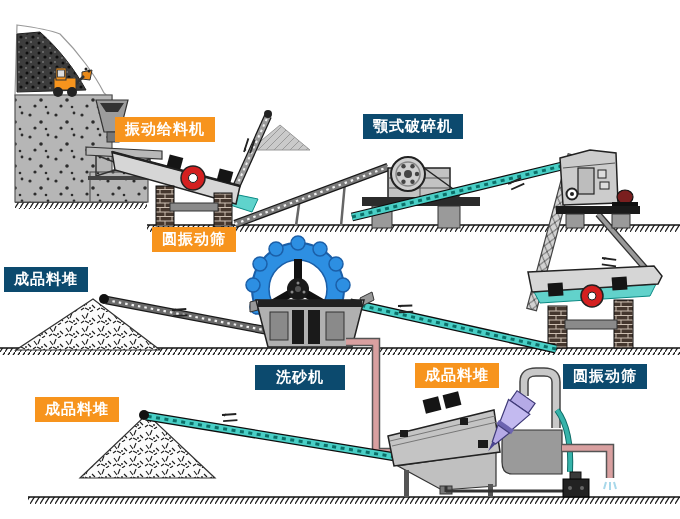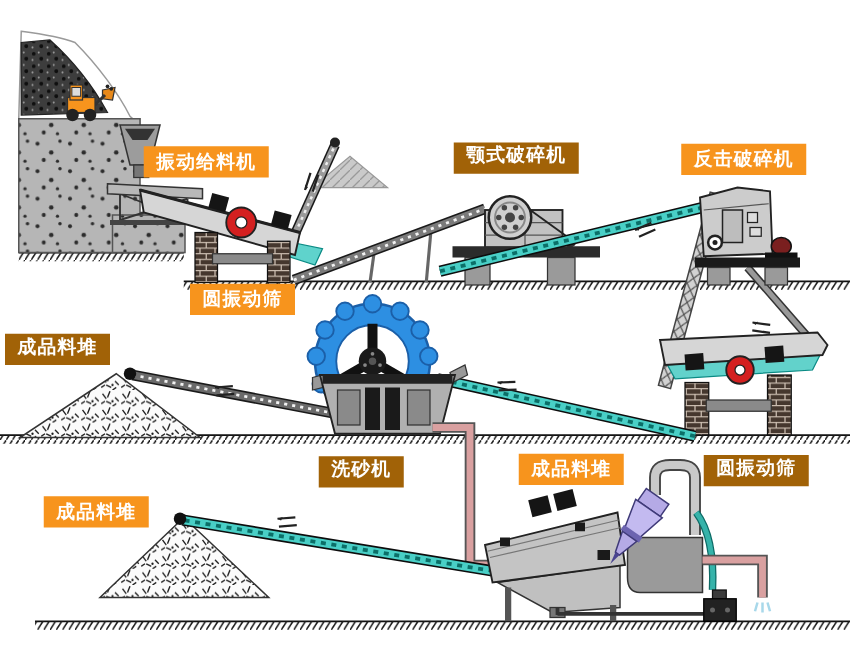--- a/index.html
+++ b/index.html
@@ -2,22 +2,22 @@
 <html><head>
 <meta charset="utf-8">
 <style>
   html,body{margin:0;padding:0;background:#fff;}
   #stage{position:relative;width:680px;height:519px;background:#fff;overflow:hidden;
          font-family:"DejaVu Sans","Liberation Sans",sans-serif;}
   #scene{position:absolute;left:0;top:0;}
   .lbl{position:absolute;color:#fff;font-size:15px;font-weight:bold;line-height:1.25;
        padding:3px 10px;white-space:nowrap;letter-spacing:1px;}
   .lbl.orange{background:#f7941d;}
-  .lbl.blue{background:#a16207;font-family:Liberation Mono, monospace;}
-  .lbl.wide{padding:3px 10px;}
+  .lbl.blue{background:#0c4a6e;}
+  .lbl.wide{padding:3px 21px;}
 </style>
 </head>
 <body>
 
 <div id="stage">
 <svg id="scene" width="680" height="519" viewBox="0 0 680 519">
   <defs>
     <pattern id="hatch" width="5" height="8" patternUnits="userSpaceOnUse">
       <path d="M0,8 L5,0" stroke="#1a1a1a" stroke-width="1.2" fill="none"></path>
     </pattern>
@@ -302,20 +302,19 @@
       <rect x="570" y="472" width="11" height="8" fill="#3a3a3a" stroke="#111" stroke-width="1"></rect>
       <rect x="563" y="479" width="26" height="18" fill="#222" stroke="#000" stroke-width="1"></rect>
       <circle cx="570" cy="488" r="2" fill="#666"></circle>
           <circle cx="582" cy="488" r="2" fill="#666"></circle>
     </g>
   </g>
 </svg>
 
 <div class="lbl orange" style="left:115px;top:117px">振动给料机</div>
 <div class="lbl blue" style="left:363px;top:114px">颚式破碎机</div>
-<div class="lbl orange" style="left:545px;top:115px">反击破碎机</div>
 <div class="lbl orange" style="left:152px;top:227px">圆振动筛</div>
 <div class="lbl blue" style="left:4px;top:267px">成品料堆</div>
 <div class="lbl blue wide" style="left:255px;top:365px">洗砂机</div>
 <div class="lbl orange" style="left:415px;top:363px">成品料堆</div>
 <div class="lbl blue" style="left:563px;top:364px">圆振动筛</div>
 <div class="lbl orange" style="left:35px;top:397px">成品料堆</div>
 </div>
 
 </body></html>

